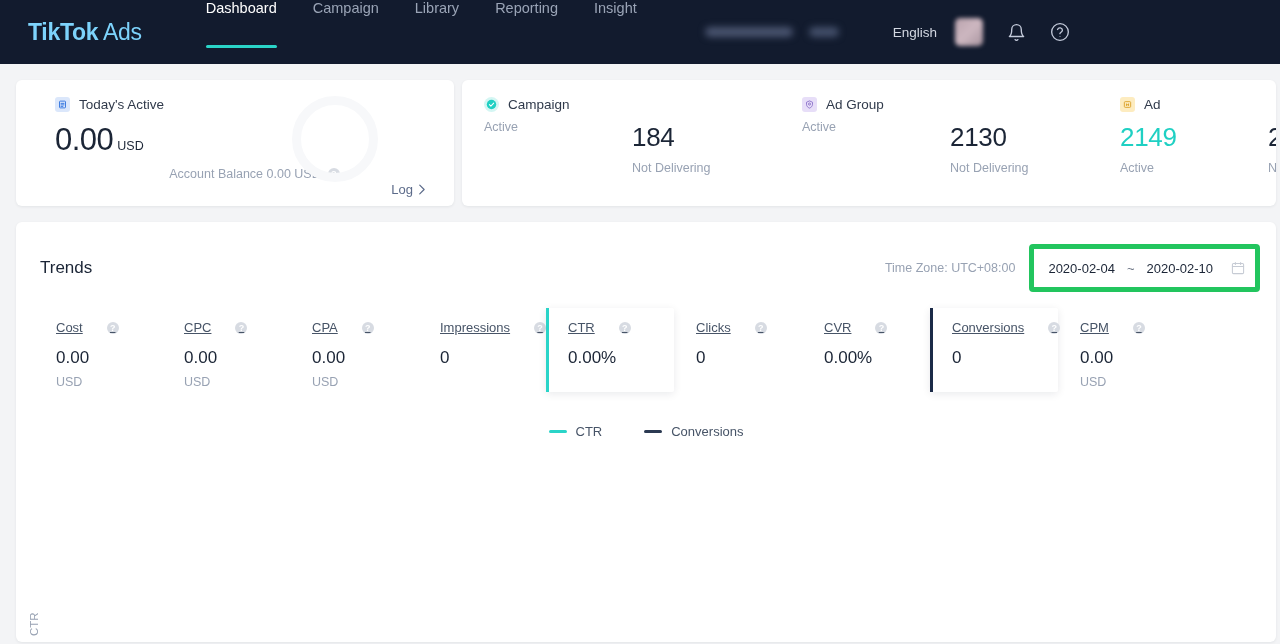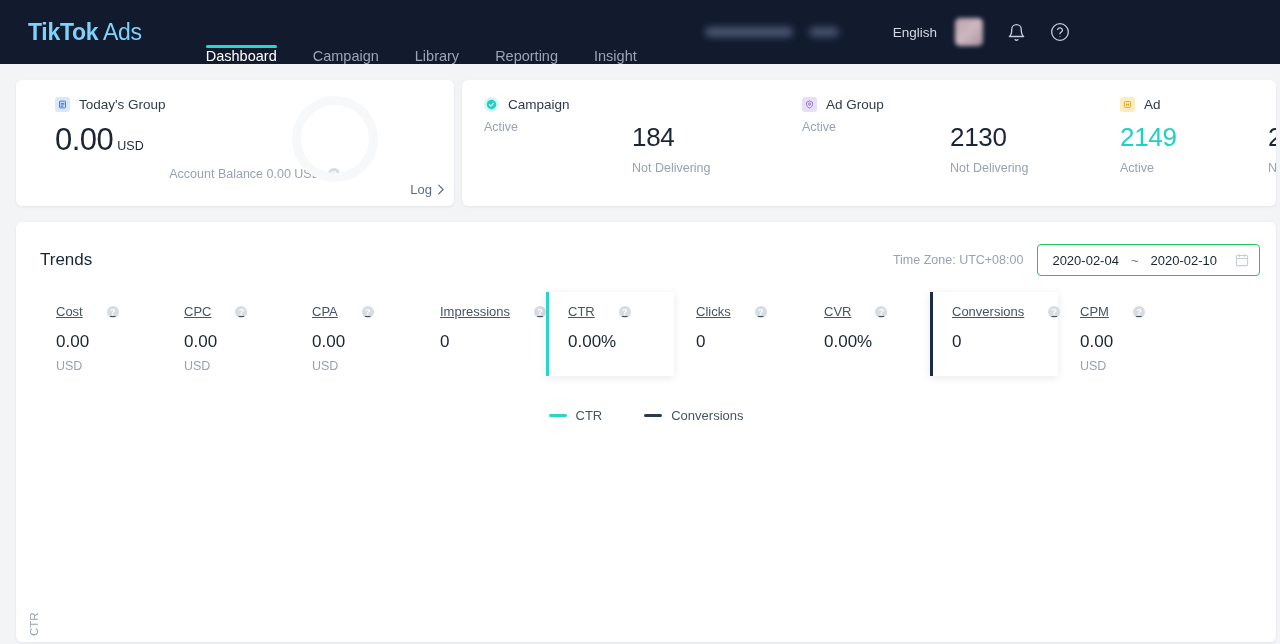--- a/index.html
+++ b/index.html
@@ -25,21 +25,21 @@
     color: #7dd3fc; letter-spacing: -0.3px;
     white-space: nowrap;
   }
   .brand .light { font-weight: normal; }
   .navlinks {
     display: flex; align-items: center;
     margin-left: 46px; height: 64px;
   }
   .navlink {
     position: relative;
-    height: 64px; display: flex; align-items: flex-end;
+    height: 64px; display: flex; align-items: flex-start;
     padding: 0 18px;
     font-size: 14.5px; color: #9aa4b6;
     white-space: nowrap; cursor: pointer;
   }
   .navlink.active { color: #ffffff; }
   .navlink.active::after {
     content: ""; position: absolute;
     left: 18px; right: 18px; bottom: 16px;
     height: 3px; border-radius: 2px;
     background: #2ad4c8;
@@ -133,21 +133,21 @@
     margin-top: 9px;
     display: flex; align-items: center; gap: 7px;
     font-size: 12.5px; color: #98a2b3; justify-content: center;
   }
   .donut {
     position: absolute; right: 76px; top: 16px;
     width: 86px; height: 86px; border-radius: 50%;
     border: 9px solid #f7f8fa;
   }
   .log-link {
-    position: absolute; right: 10px; bottom: 9px;
+    position: absolute; right: 29px; bottom: 9px;
     display: flex; align-items: center; gap: 5px;
     font-size: 13px; color: #5b6craft; color: #5a6headers;
     color: #5c6b8a; cursor: pointer;
   }
 
   
   .stats-inner {
     display: flex; padding: 17px 0 0 0;
     position: relative;
   }
@@ -179,22 +179,22 @@
     padding: 22px 0 0 24px;
   }
   .trends-title { font-size: 17px; color: #1b2536; }
   .trends-right {
     margin-left: auto; margin-right: 16px;
     display: flex; align-items: center; gap: 14px;
   }
   .tz { font-size: 12.5px; color: #98a2b3; white-space: nowrap; }
   .datepick {
     display: flex; align-items: center; gap: 12px;
-    border: 1px solid #22c55e; border-radius: 4px;
-    height: 32px; padding: 0 10px 0 14px;
+    border: 5px solid #22c55e; border-radius: 4px;
+    height: 48px; padding: 0 10px 0 14px;
     background: #fff; cursor: pointer;
   }
   .datepick .d { font-size: 13px; color: #1b2536; white-space: nowrap; }
   .datepick .tilde { font-size: 13px; color: #6b7383; }
   .cal-ico { margin-left: 6px; display: flex; }
 
   
   .metrics {
     display: flex; margin-top: 16px; padding-left: 18px;
     height: 84px; position: relative;
@@ -305,21 +305,21 @@
   <div class="card card-spends">
     <div class="donut"></div>
     <div class="spends-inner">
       <div class="card-head">
         <span class="badge blue">
           <svg width="9" height="9" viewBox="0 0 12 12" fill="none" stroke="#3c7ae0" stroke-width="1.3">
             <rect x="2" y="1.5" width="8" height="9" rx="1"></rect>
               <path d="M4 4.5h4M4 6.5h4M4 8.5h2.5" stroke-linecap="round"></path>
           </svg>
         </span>
-        <span>Today's Group</span>
+        <span>Today's Active</span>
       </div>
       <div class="spends-amount"><span>0.00</span><span class="unit">USD</span></div>
       <div class="spends-balance">
         <span>Account Balance 0.00 USD</span>
         <span class="qmark">?</span>
       </div>
     </div>
     <div class="log-link">
       <span>Log</span>
       <svg width="7" height="11" viewBox="0 0 8 12" fill="none" stroke="#5c6b8a" stroke-width="1.4" stroke-linecap="round" stroke-linejoin="round">

